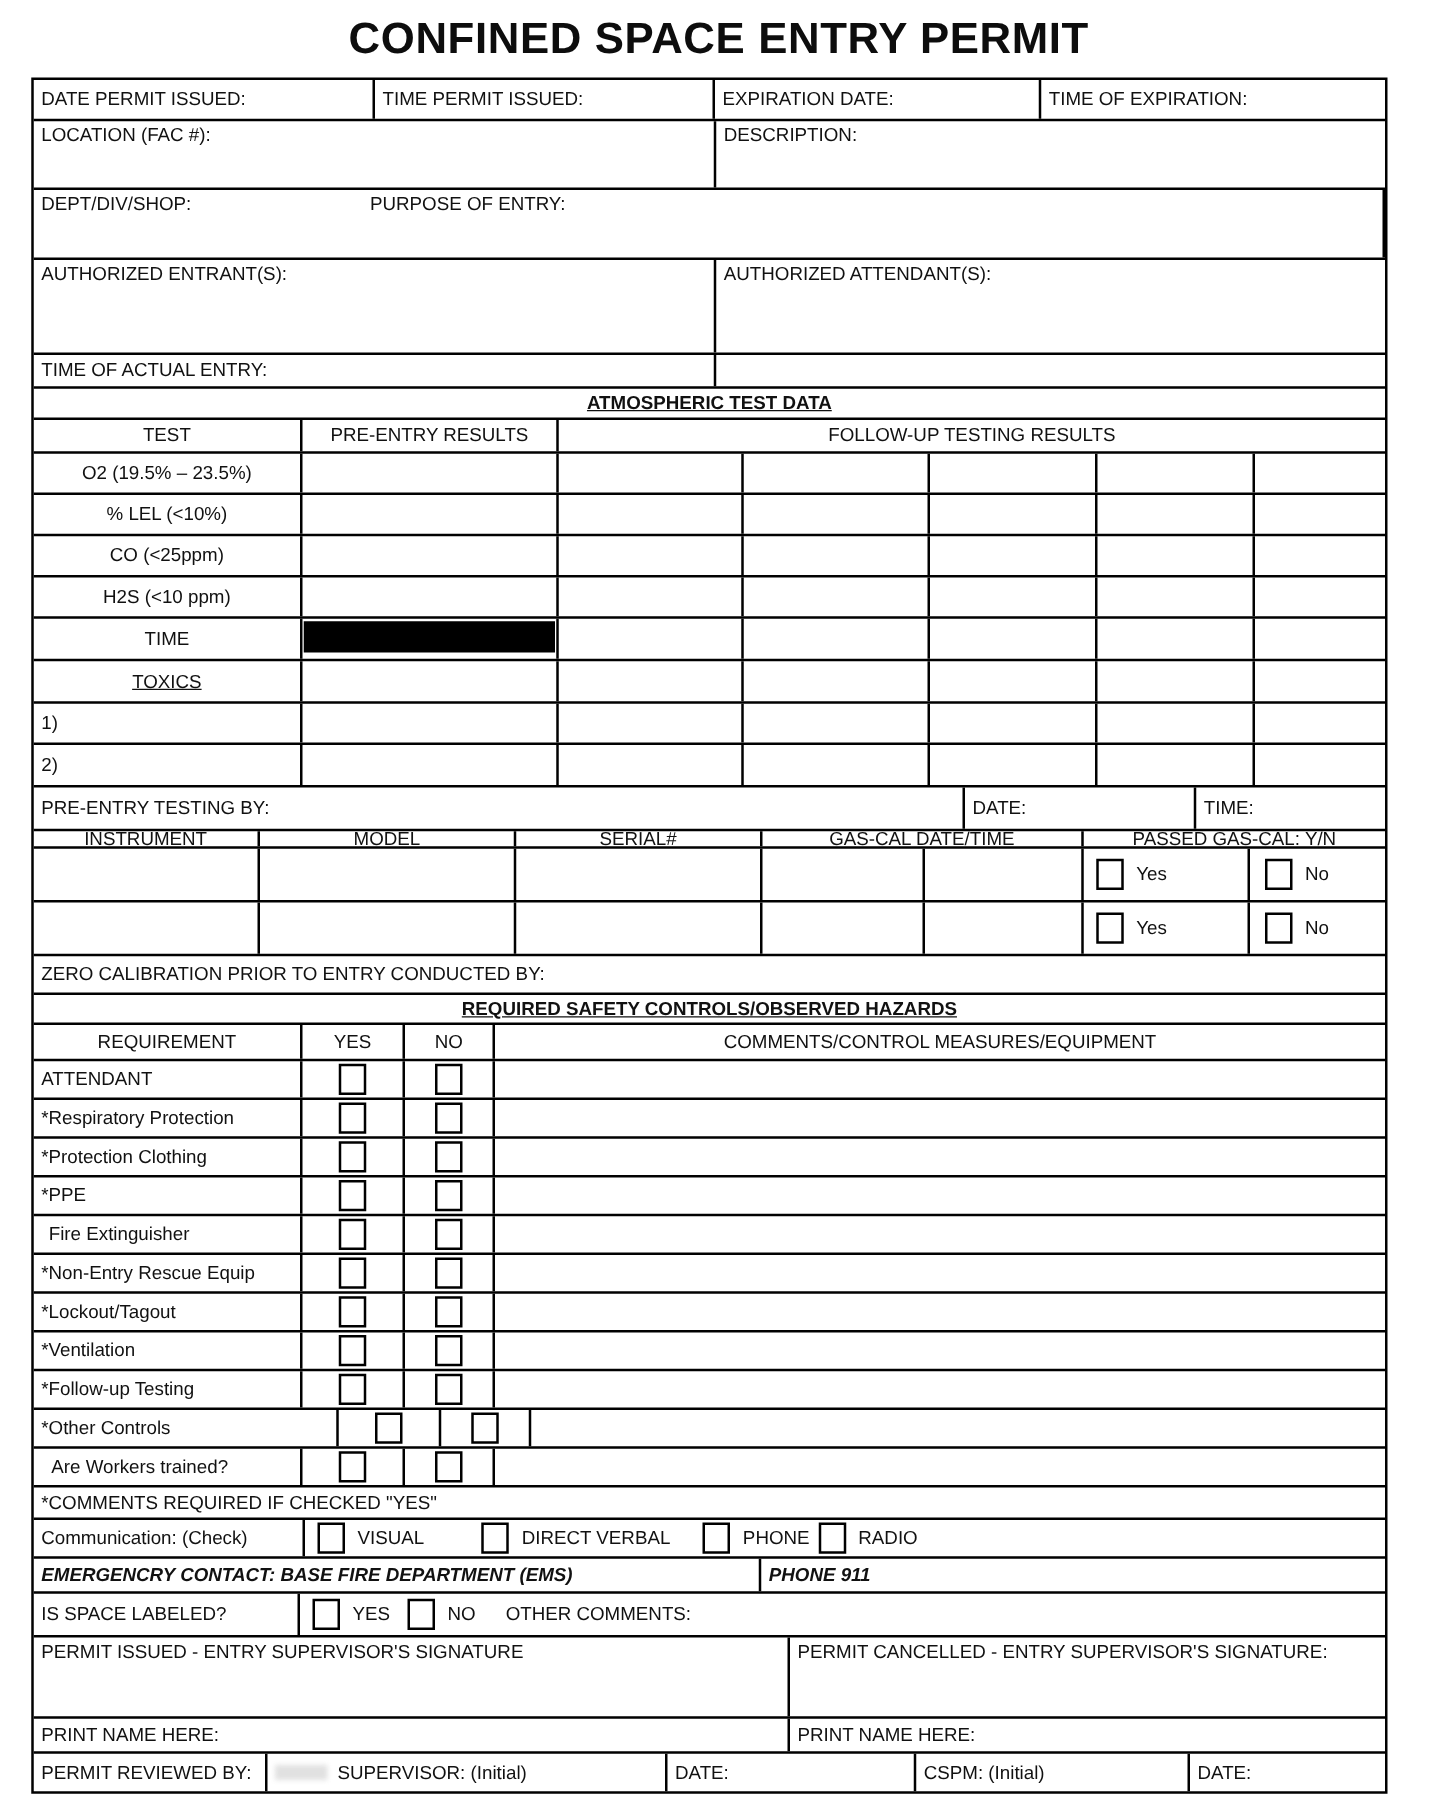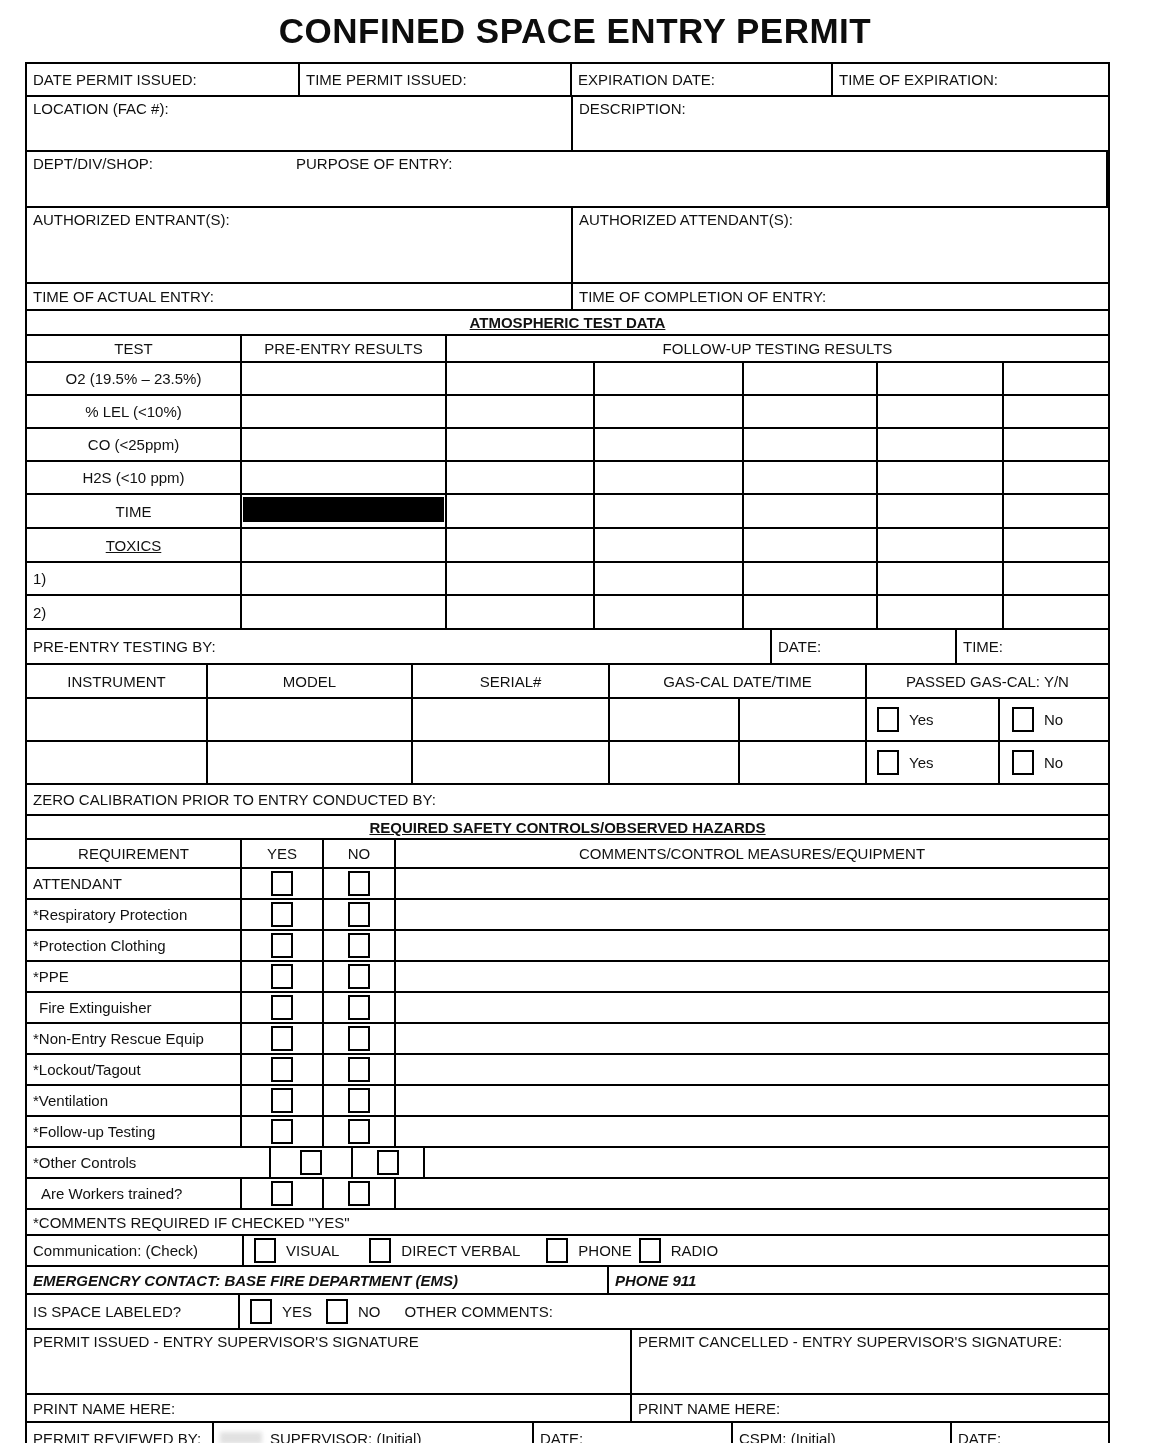--- a/index.html
+++ b/index.html
@@ -100,23 +100,20 @@
 
   <div class="row" style="height:76px">
     <div class="cell" style="width:546px"><span>AUTHORIZED ENTRANT(S):</span></div>
     <div class="cell last"><span>AUTHORIZED ATTENDANT(S):</span></div>
   </div>
 
   <div class="row" style="height:27px">
     <div class="cell vc" style="width:546px">
         <span>TIME OF ACTUAL ENTRY:</span>
       </div>
-    <div class="cell vc last">
-        <span>TIME OF COMPLETION OF ENTRY:</span>
-      </div>
   </div>
 
   <div class="row" style="height:25px">
     <div class="cell cc last">
         <span class="hdr">ATMOSPHERIC TEST DATA</span>
       </div>
   </div>
 
   <div class="row" style="height:27px">
     <div class="cell cc" style="width:215px">
@@ -226,21 +223,21 @@
         <span>PRE-ENTRY TESTING BY:</span>
       </div>
     <div class="cell vc" style="width:185px">
         <span>DATE:</span>
       </div>
     <div class="cell vc last">
         <span>TIME:</span>
       </div>
   </div>
 
-  <div class="row" style="height:34px">
+  <div class="row" style="height:14px">
     <div class="cell cc" style="width:181px">
         <span>INSTRUMENT</span>
       </div>
     <div class="cell cc" style="width:205px">
         <span>MODEL</span>
       </div>
     <div class="cell cc" style="width:197px">
         <span>SERIAL#</span>
       </div>
     <div class="cell cc" style="width:257px">
@@ -451,21 +448,21 @@
 
   <div class="row" style="height:31px">
     <div class="cell vc" style="width:217px">
         <span>Communication: (Check)</span>
       </div>
     <div class="cell vc last">
       <span class="cbgroup" style="margin-left:4px">
           <span class="cb"></span>
           <span>VISUAL</span>
         </span>
-      <span class="cbgroup" style="margin-left:30px">
+      <span class="cbgroup" style="margin-left:46px">
           <span class="cb"></span>
           <span>DIRECT VERBAL</span>
         </span>
       <span class="cbgroup" style="margin-left:26px">
           <span class="cb"></span>
           <span>PHONE</span>
         </span>
       <span class="cbgroup" style="margin-left:7px">
           <span class="cb"></span>
           <span>RADIO</span>

